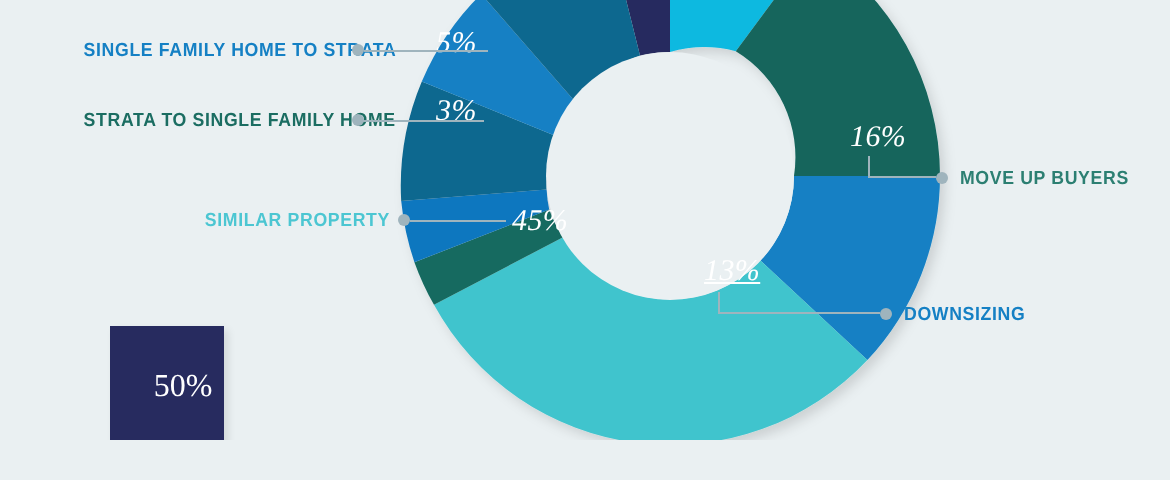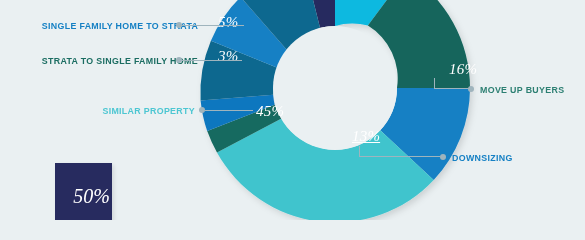--- a/index.html
+++ b/index.html
@@ -36,21 +36,21 @@
   .lbl.r{transform-origin:left center;}
   .lbl.l{transform-origin:right center;text-align:right;}
 
   
   .statbox{
     position:absolute;left:55px;top:163px;width:57px;height:80px;
     background:#272b5f;box-shadow:2px 2px 4px rgba(0,0,0,.10);
   }
   .statbox .v{
     position:absolute;left:0;right:0;top:22px;text-align:center;
-    color:#ffffff;font-style:italic;font-size:20px;
+    color:#ffffff;font-size:16px;
     font-family:"Liberation Serif",serif;
     padding-left:16px;
   }
 </style>
 </head>
 <body>
 
 <div id="stage">
 
   <div class="donut-wrap">
@@ -83,21 +83,21 @@
         <path d="M 40.6 44.0 A 135 135 0 0 1 102.3 4.0 L 120 74.8 A 62 62 0 0 0 88.7 99.1 Z" fill="#11688f"></path>
       </g>
       <circle cx="135" cy="135" r="62" fill="#eaf0f2"></circle>
     </svg>
   </div>
 
   <div class="pct" style="left:218px;top:14px;">5%</div>
   <div class="pct" style="left:218px;top:48px;">3%</div>
   <div class="pct" style="left:256px;top:103px;">45%</div>
   <div class="pct" style="left:352px;top:128px;text-decoration:underline;">13%</div>
-  <div class="pct" style="left:449px;top:61px;">16%</div>
+  <div class="pct" style="left:425px;top:61px;">16%</div>
 
   <div class="lbl l" style="left:32px;top:20px;width:140px;color:#1580c4;">SINGLE FAMILY HOME TO STRATA</div>
   <div class="dot" style="left:176px;top:21.5px;"></div>
   <div class="lead" style="left:182px;top:24.5px;width:62px;"></div>
 
   <div class="lbl l" style="left:32px;top:55px;width:140px;color:#1b6d62;">STRATA TO SINGLE FAMILY HOME</div>
   <div class="dot" style="left:176px;top:56.5px;"></div>
   <div class="lead" style="left:182px;top:59.5px;width:60px;"></div>
 
   <div class="lbl l" style="left:60px;top:105px;width:135px;color:#4cc6d2;">SIMILAR PROPERTY</div>

